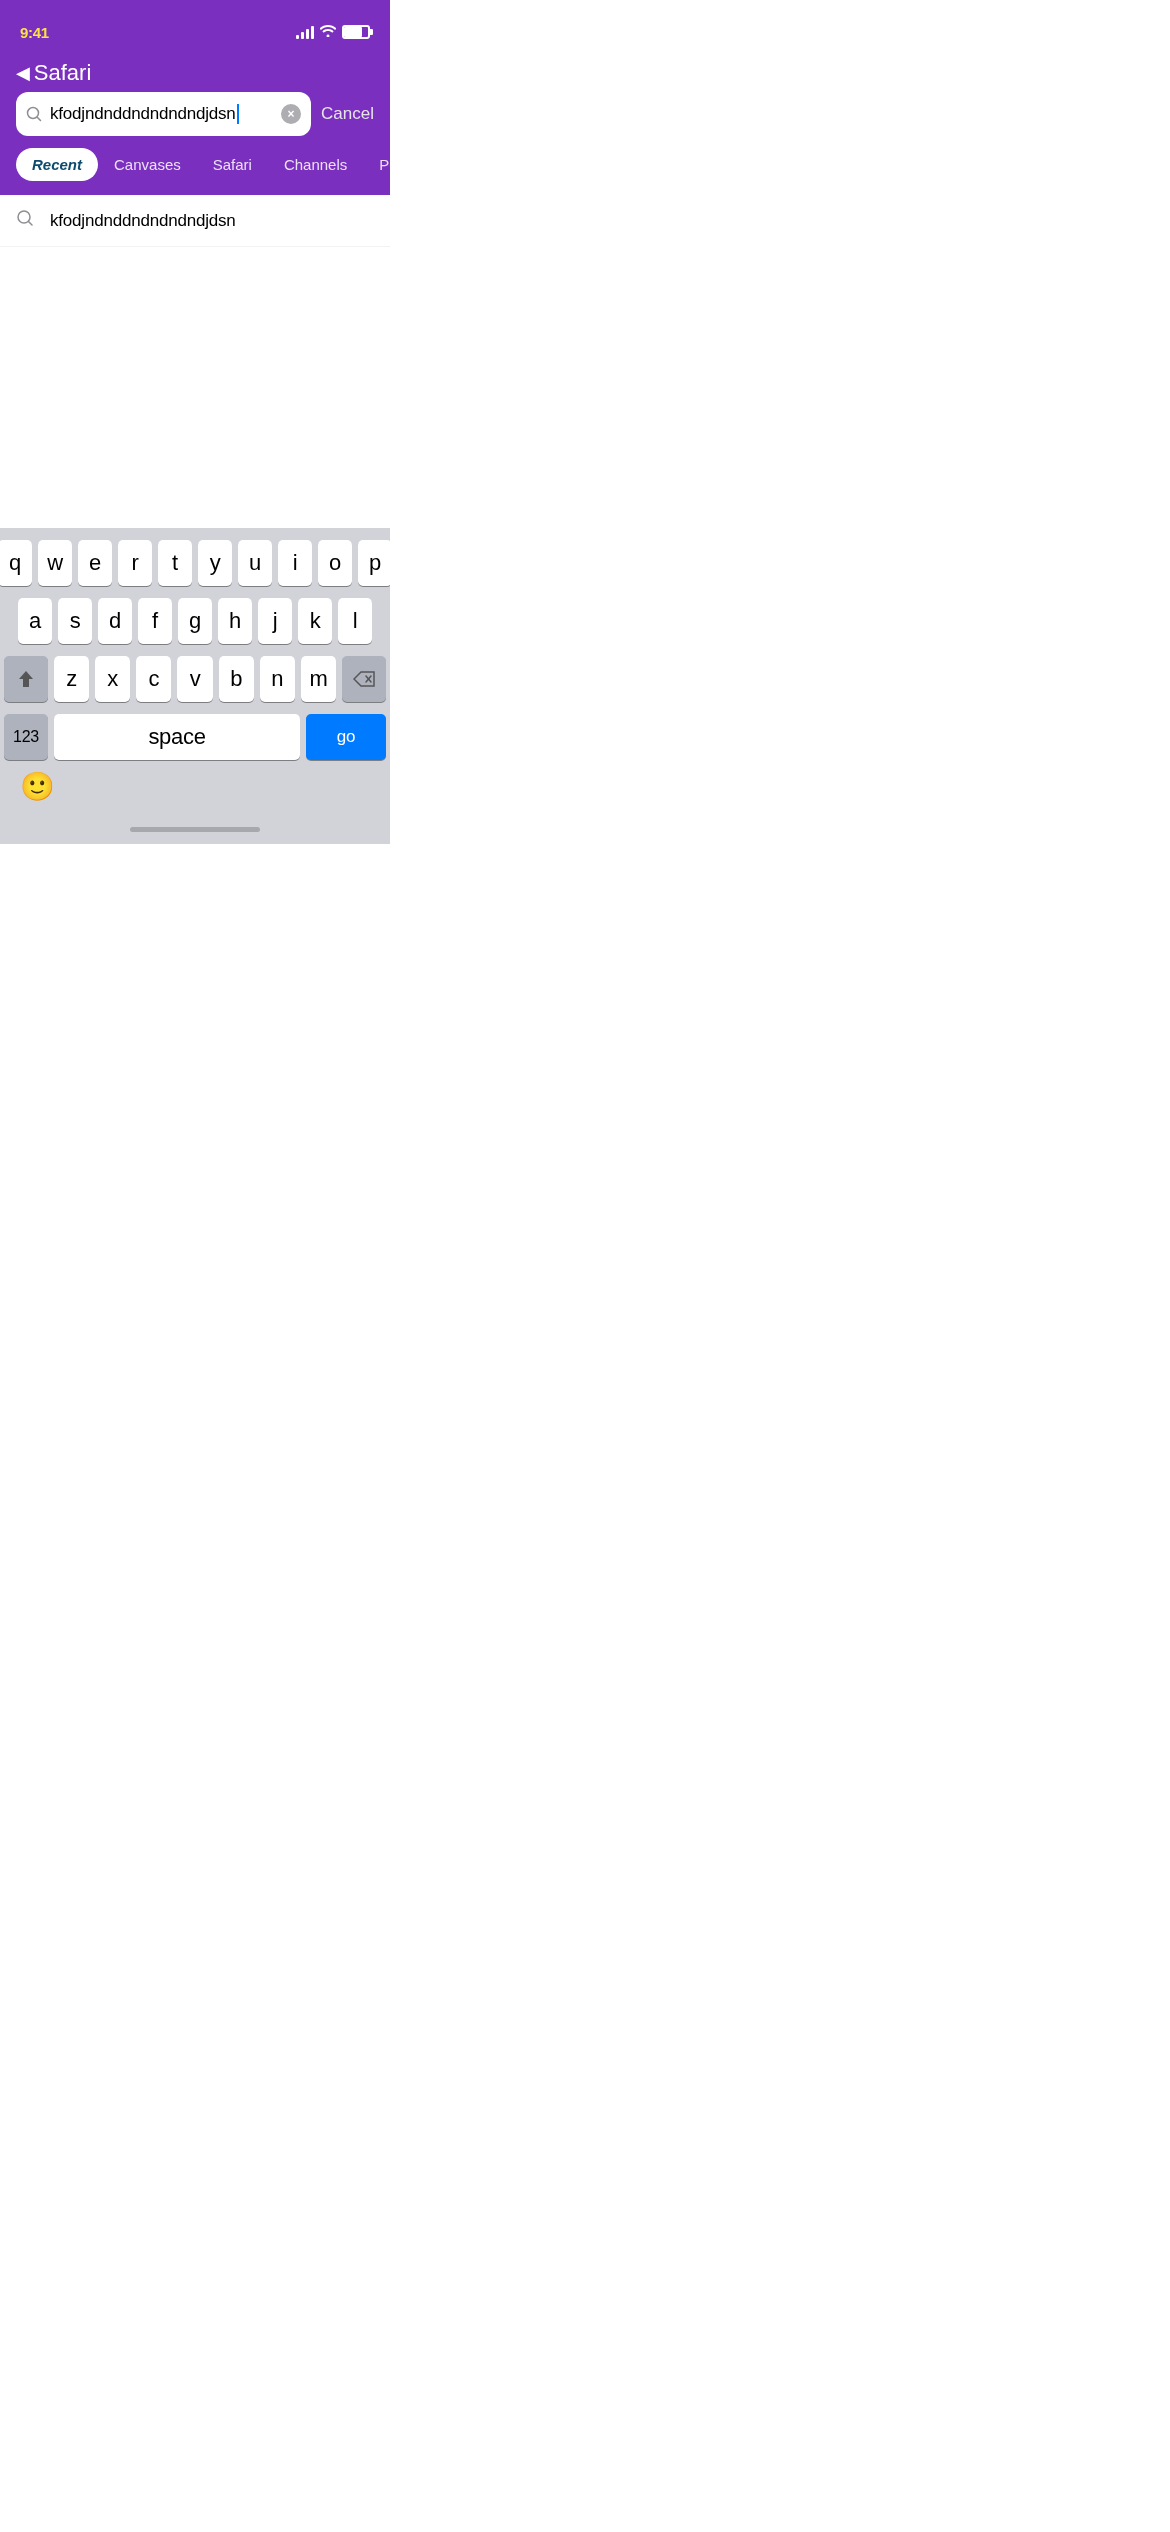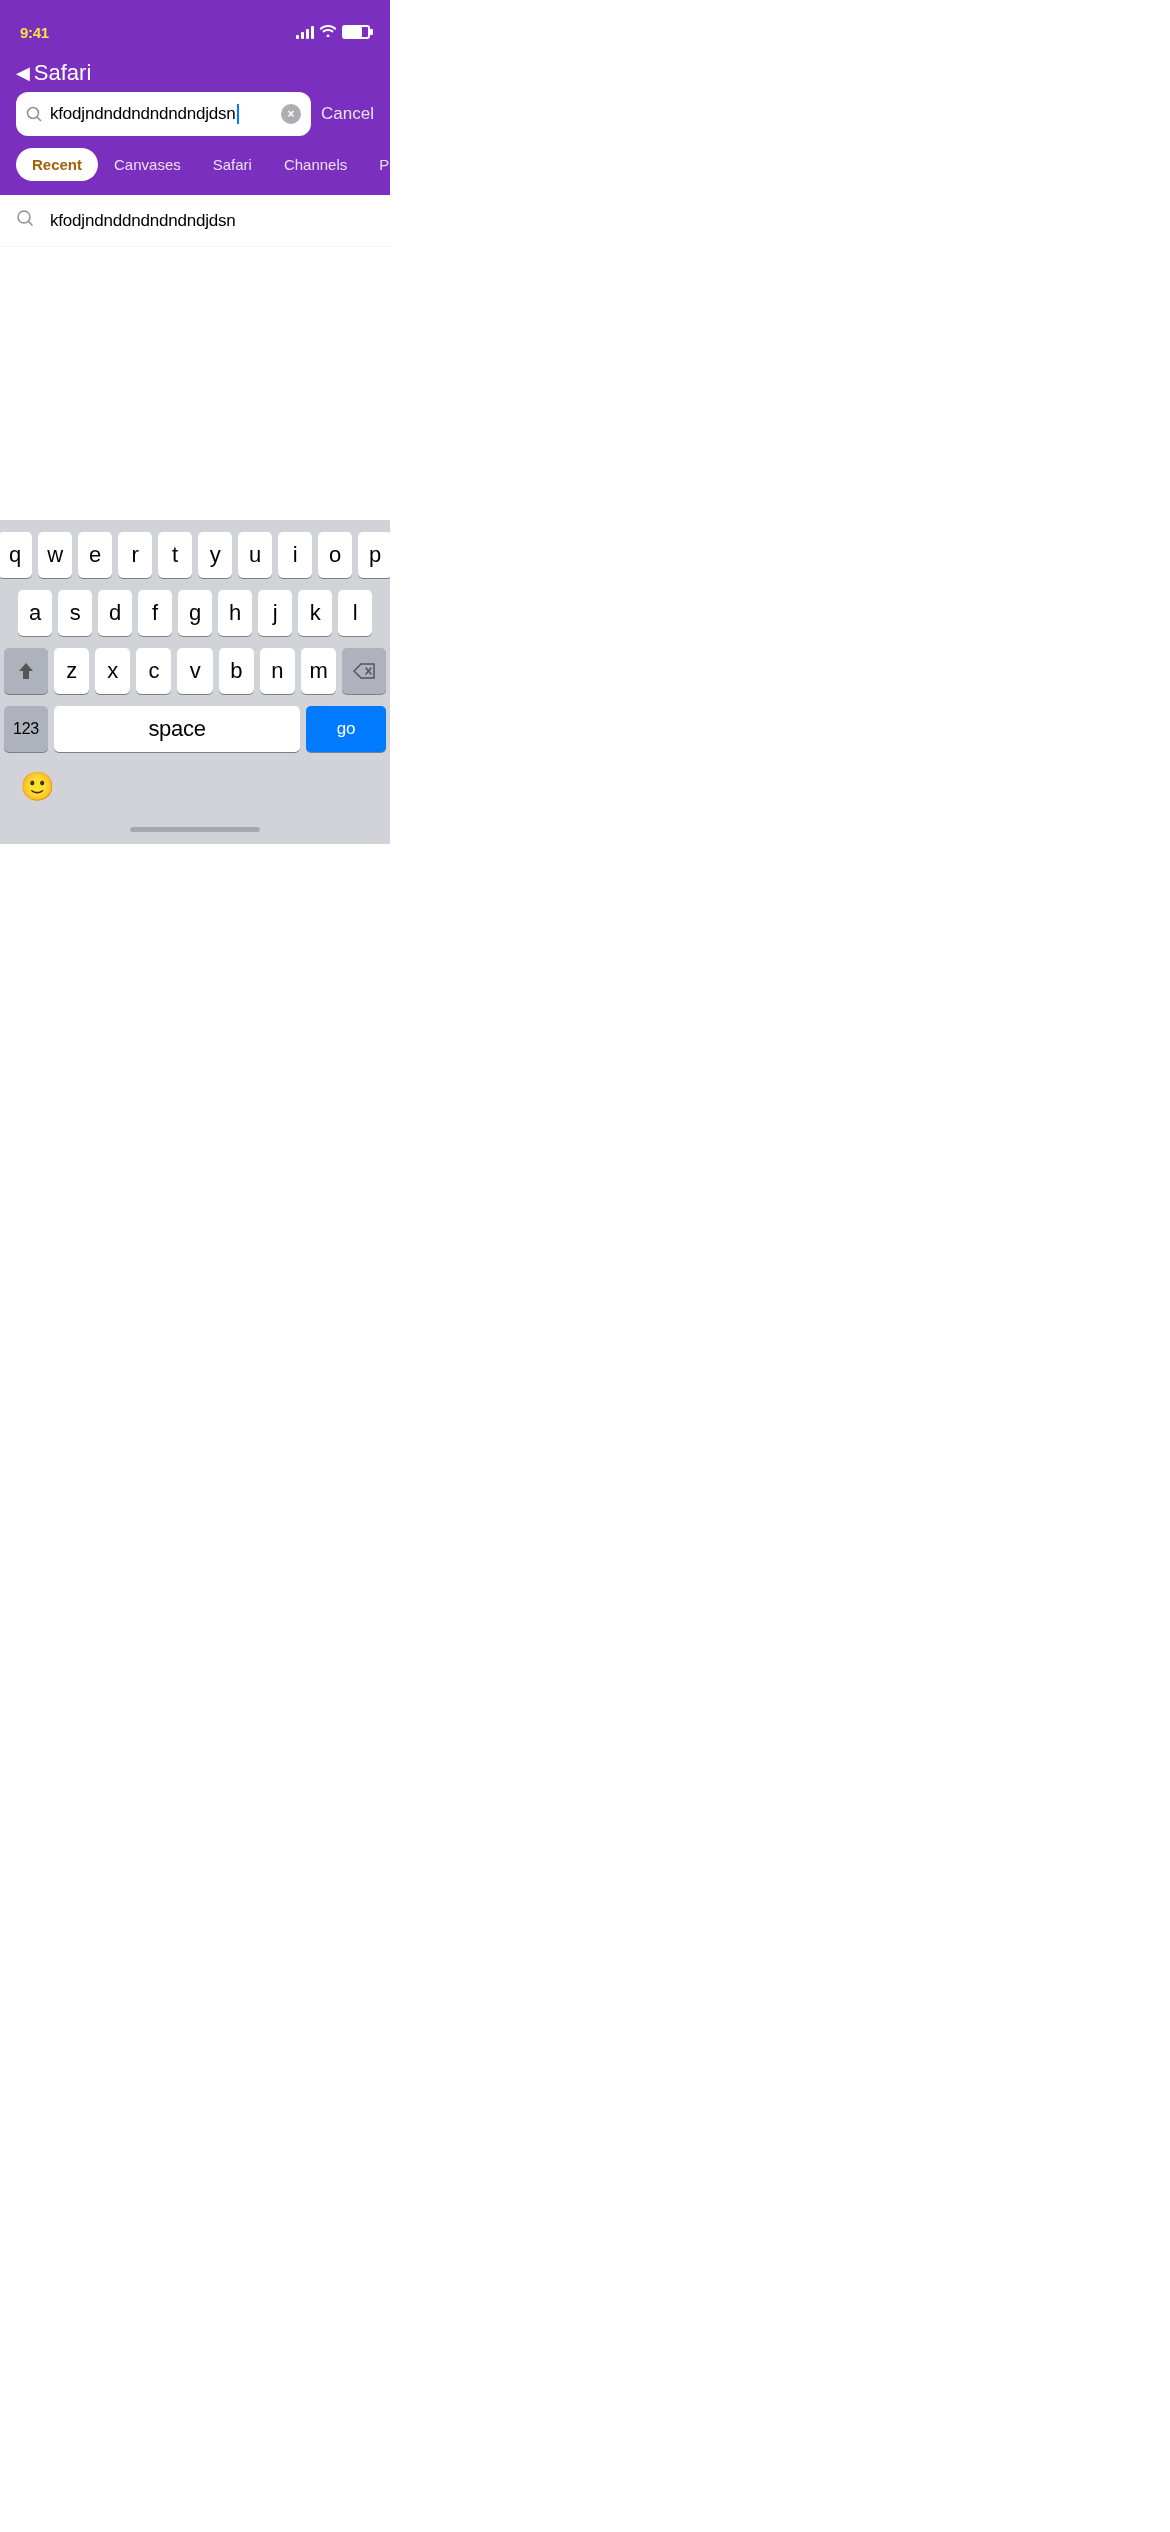--- a/index.html
+++ b/index.html
@@ -182,22 +182,23 @@
       border-radius: 20px;
       font-size: 15px;
       font-weight: 500;
       color: rgba(255,255,255,0.85);
       white-space: nowrap;
       cursor: pointer;
     }
 
     .tab.active {
       background: white;
-      color: #a16207;
+      color: #0c4a6e;
       font-weight: 600;
+      font-style: italic;
     }
 
     
     .results-area {
       background: #ffffff;
       flex: 1;
     }
 
     .suggestion-row {
       display: flex;
@@ -286,21 +287,20 @@
       font-size: 17px;
       min-width: 80px;
       flex: 0 0 80px;
       text-align: right;
     }
 
     .key-bottom-row {
       display: flex;
       justify-content: center;
       gap: 6px;
-      margin-bottom: 8px;
     }
 
     .emoji-row {
       display: flex;
       padding: 10px 16px 20px 16px;
       background: #D1D3D9;
     }
 
     .emoji-btn {
       font-size: 28px;

